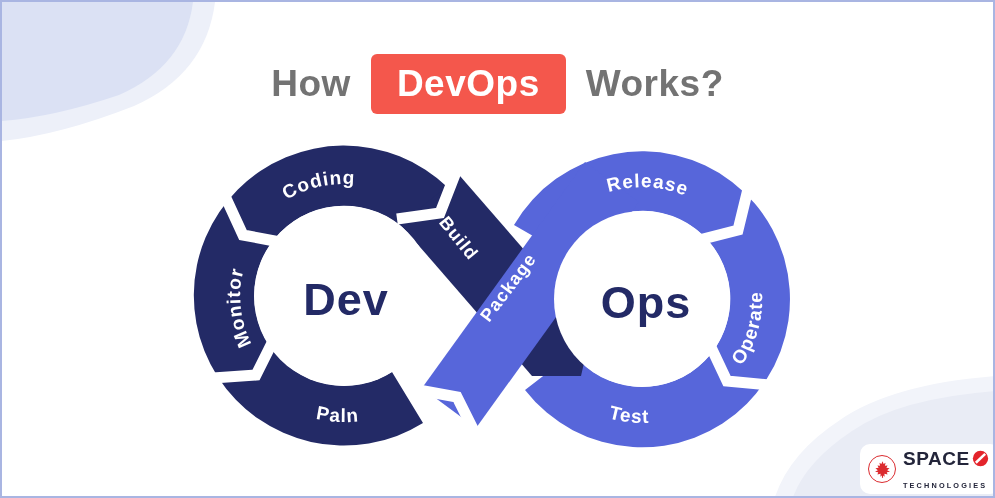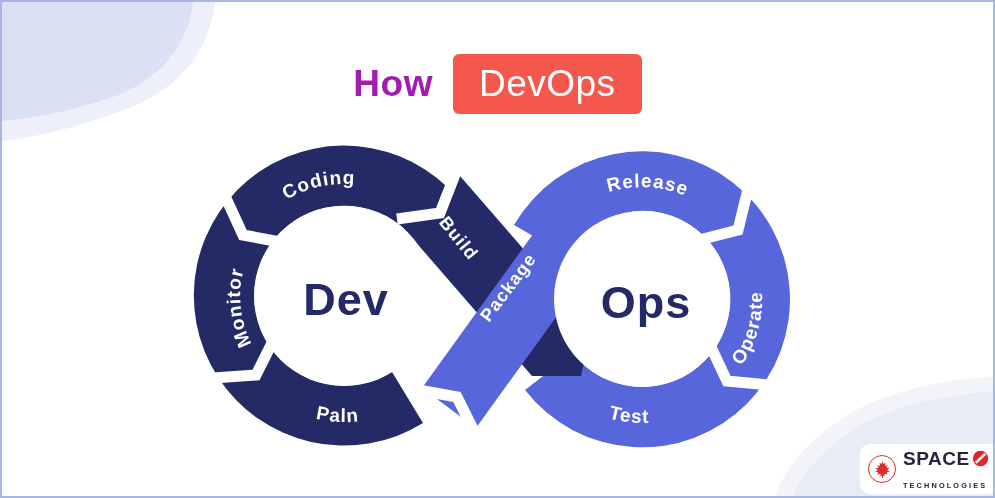--- a/index.html
+++ b/index.html
@@ -13,25 +13,25 @@
     font-family:"Liberation Sans", sans-serif;
   }
   .canvas > svg{position:absolute;left:0;top:0;}
   
   .title-row{
     position:absolute;left:0;top:52px;width:100%;
     display:flex;justify-content:center;align-items:center;gap:20px;
     z-index:3;
   }
   .title-word{
-    color:#a21caf;font-size:37px;font-weight:bold;letter-spacing:.5px;
+    color:#737373;font-size:37px;font-weight:bold;letter-spacing:.5px;
   }
   .title-badge{
     background:#F4574C;color:#ffffff;border-radius:6px;
-    padding:9px 26px;font-size:37px;font-weight:normal;letter-spacing:.5px;
+    padding:9px 26px;font-size:37px;font-weight:bold;letter-spacing:.5px;
   }
   
   .seg-label{fill:#ffffff;font-size:19px;font-weight:bold;letter-spacing:1px;}
   .band-label{fill:#ffffff;font-size:18px;font-weight:bold;letter-spacing:1px;}
   .center-label{fill:#232A66;font-size:45px;font-weight:bold;letter-spacing:1px;}
   .gap{stroke:#ffffff;stroke-width:11;fill:none;stroke-linejoin:miter;}
   
   .logo-card{
     position:absolute;left:858px;top:442px;width:140px;height:50px;
     background:#ffffff;border-radius:10px;
@@ -108,20 +108,21 @@
       <textPath href="#arc-test" startOffset="50%" text-anchor="middle">Test</textPath>
     </text>
 
     <text class="band-label" transform="translate(452,240) rotate(51)" text-anchor="middle">Build</text>
     <text class="band-label" transform="translate(511,289) rotate(-53)" text-anchor="middle">Package</text>
   </svg>
 
   <div class="title-row">
     <span class="title-word">How</span>
     <span class="title-badge">DevOps</span>
+    <span class="title-word">Works?</span>
   </div>
 
   <div class="logo-card">
     <span class="leaf-badge">
       <svg width="19" height="19" viewBox="0 0 24 24">
         <path fill="#DB2C30" d="M12 1.5 L13.4 5.2 L15.9 3.6 L15 7.3 L18.4 6.8 L16.9 9.9 L20.9 10.4 L17.9 12.9 L21.4 14.9 L17.4 15.4 L18.4 18.4 L14.4 17.4 L14.7 21 L12 18.9 L9.3 21 L9.6 17.4 L5.6 18.4 L6.6 15.4 L2.6 14.9 L6.1 12.9 L3.1 10.4 L7.1 9.9 L5.6 6.8 L9 7.3 L8.1 3.6 L10.6 5.2 Z"></path>
         <rect x="11.3" y="18.5" width="1.4" height="4" fill="#DB2C30"></rect>
       </svg>
     </span>
     <span class="logo-text">

